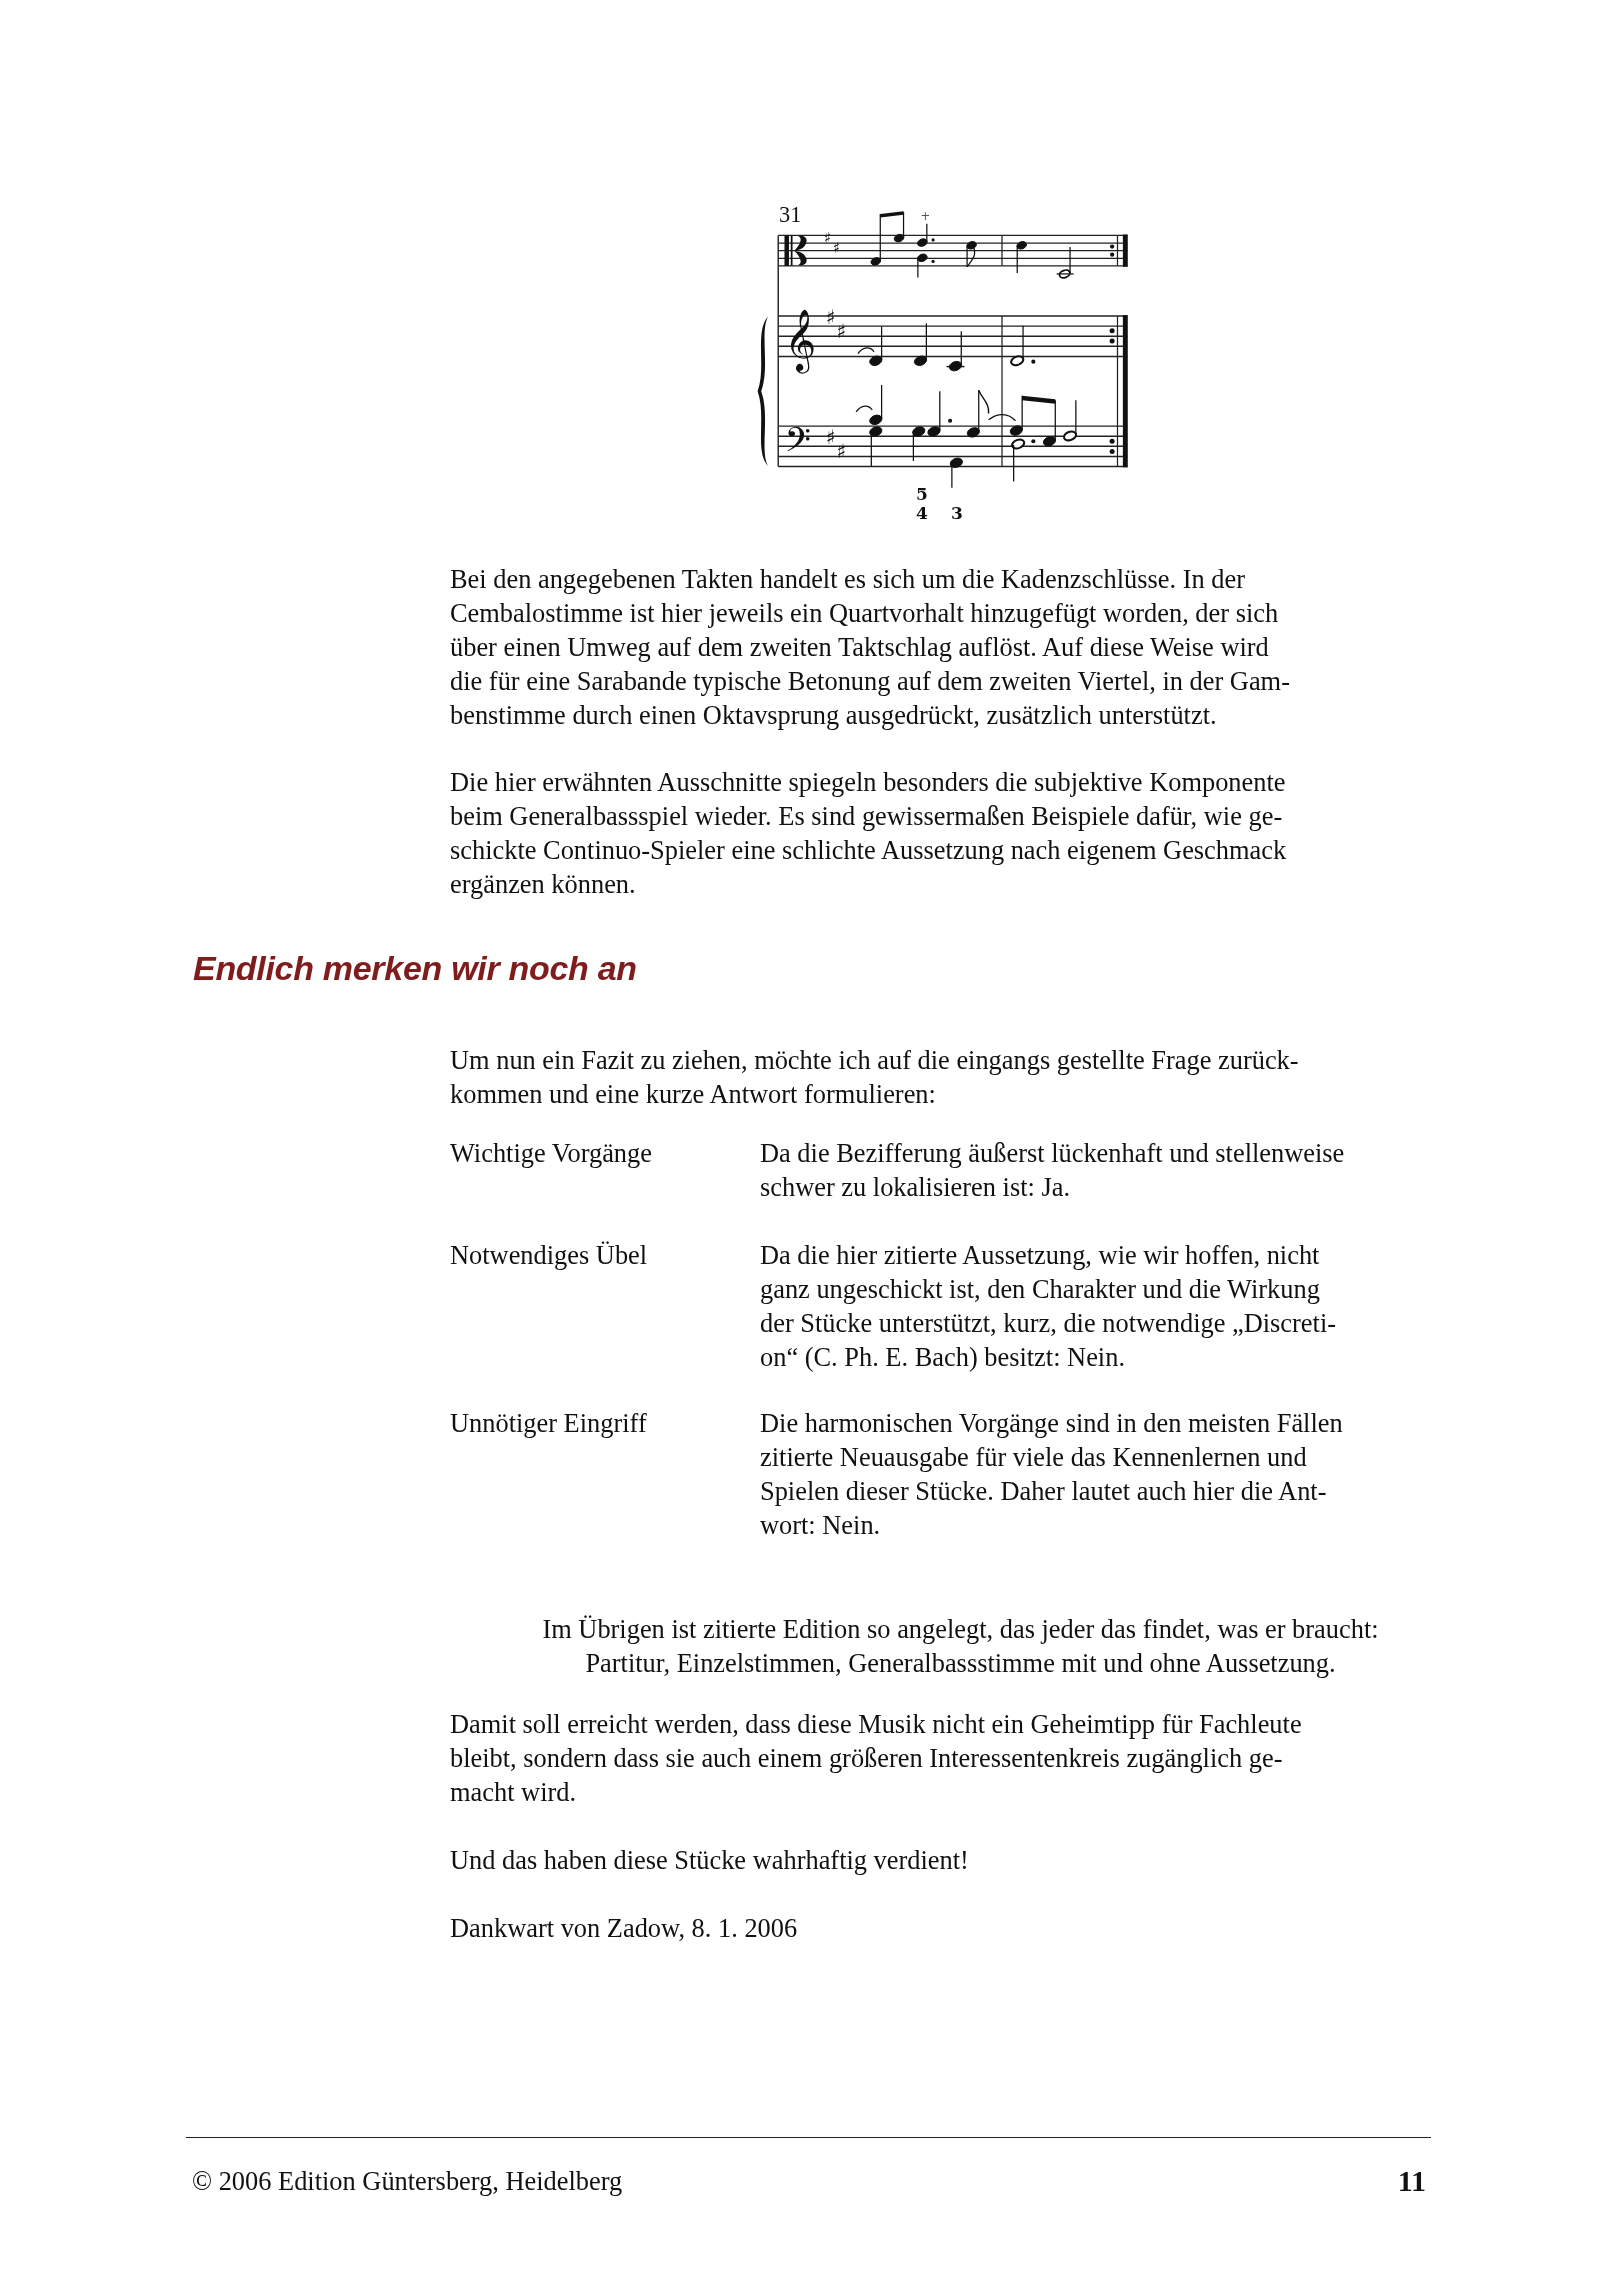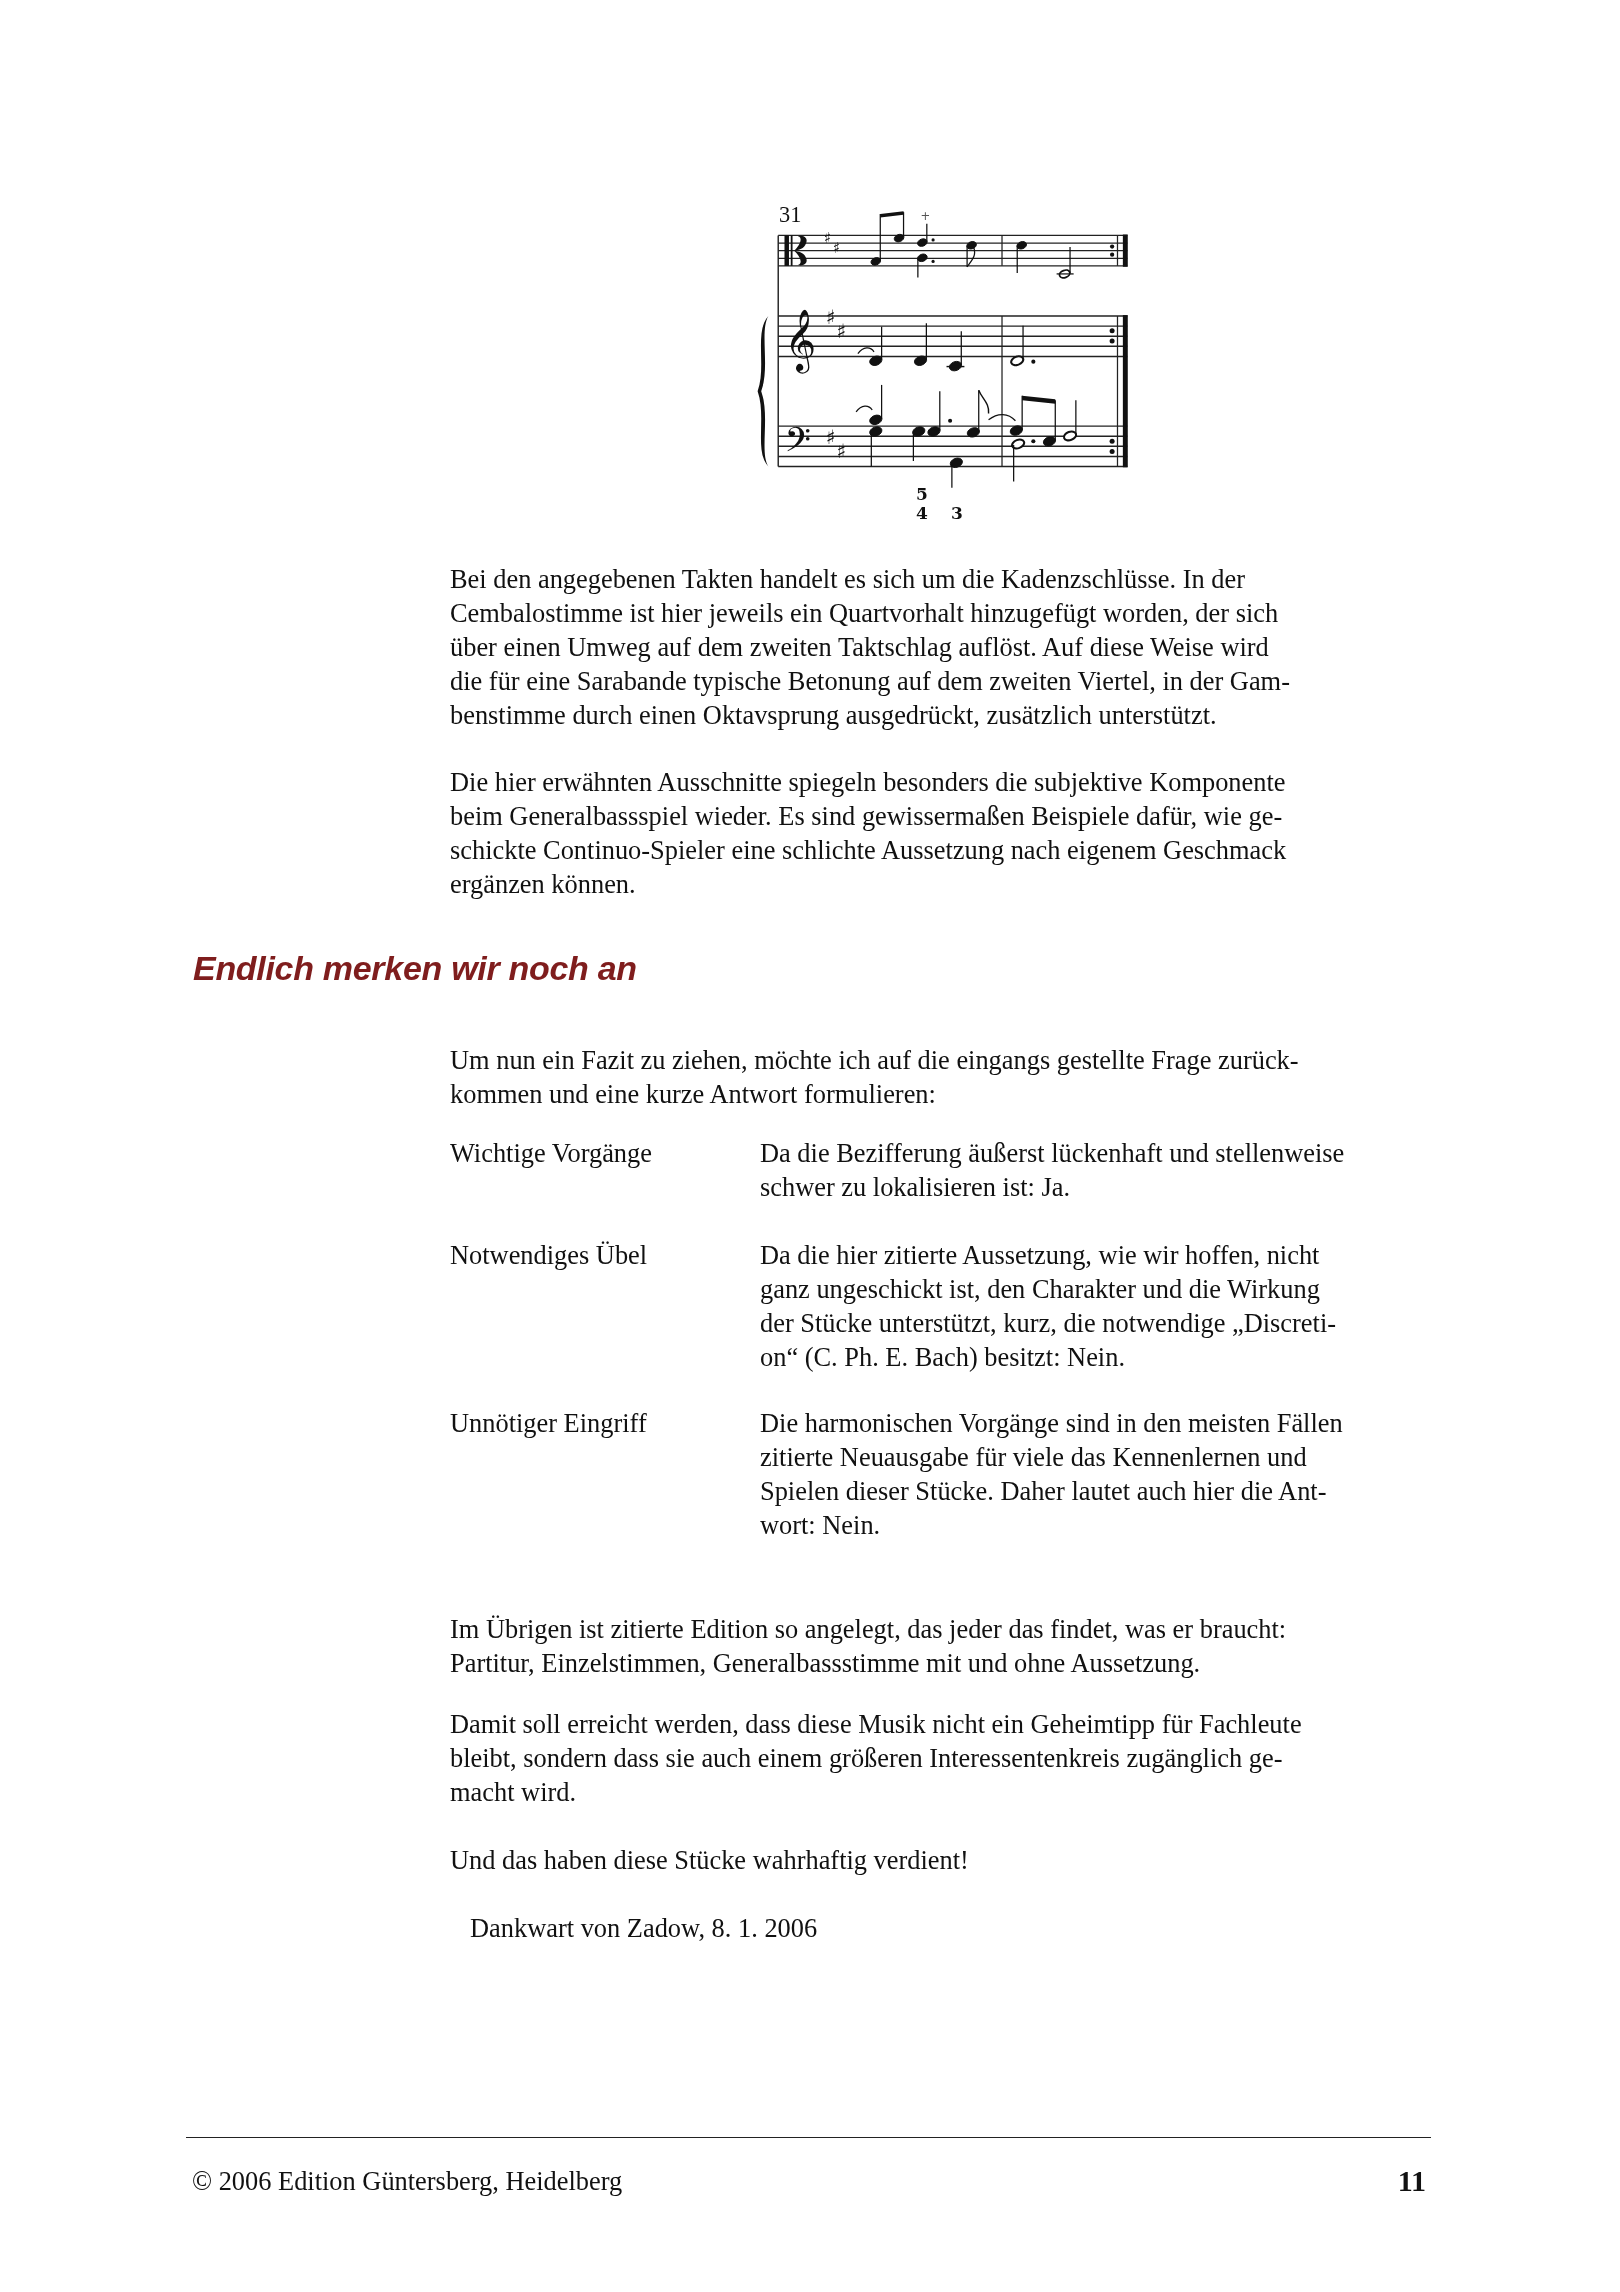--- a/index.html
+++ b/index.html
@@ -211,35 +211,35 @@
 <div class="qa-row" style="top:1406px;">
   <span class="qa-term">Unnötiger Eingriff</span>
   <div class="qa-def">
     <span class="line">Die harmonischen Vorgänge sind in den meisten Fällen</span>
     <span class="line">zitierte Neuausgabe für viele das Kennenlernen und</span>
     <span class="line">Spielen dieser Stücke. Daher lautet auch hier die Ant-</span>
     <span class="line">wort: Nein.</span>
   </div>
 </div>
 
-<div class="body-text" style="top:1612px;">
+<div class="body-text" style="top:1612px;text-align:center;">
   <span class="line">Im Übrigen ist zitierte Edition so angelegt, das jeder das findet, was er braucht:</span>
   <span class="line">Partitur, Einzelstimmen, Generalbassstimme mit und ohne Aussetzung.</span>
 </div>
 
 <div class="body-text" style="top:1707px;">
   <span class="line">Damit soll erreicht werden, dass diese Musik nicht ein Geheimtipp für Fachleute</span>
   <span class="line">bleibt, sondern dass sie auch einem größeren Interessentenkreis zugänglich ge-</span>
   <span class="line">macht wird.</span>
 </div>
 
 <div class="body-text" style="top:1843px;">
   <span class="line">Und das haben diese Stücke wahrhaftig verdient!</span>
 </div>
 
-<div class="body-text" style="top:1911px;margin-left:20px;">
+<div class="body-text" style="top:1911px;">
   <span class="line">Dankwart von Zadow, 8. 1. 2006</span>
 </div>
 
 <div class="footer-rule"></div>
 <div class="footer-left">© 2006 Edition Güntersberg, Heidelberg</div>
 <div class="footer-right">11</div>
 
 
 </body></html>

